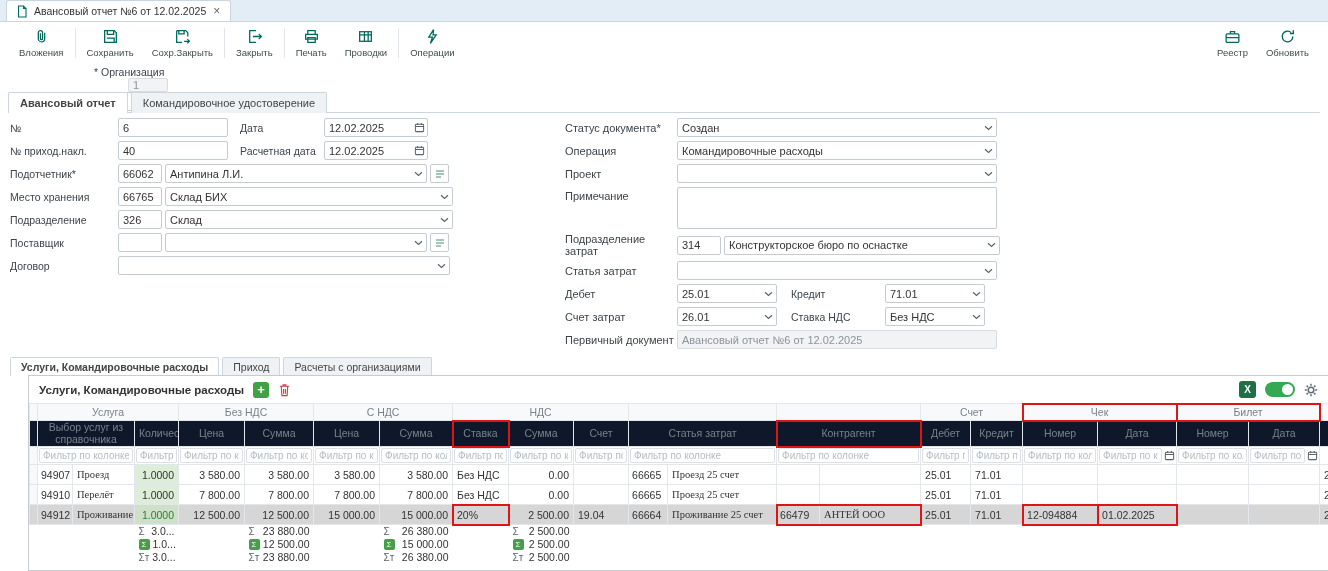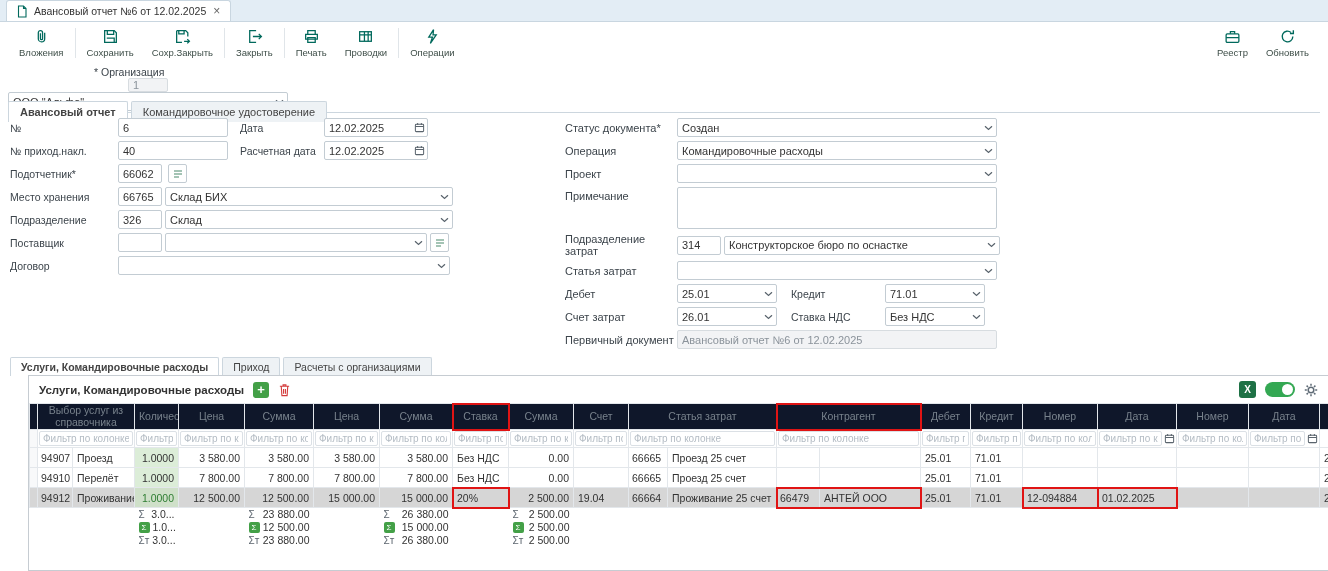--- a/index.html
+++ b/index.html
@@ -37,21 +37,21 @@
   .dwrap { position:relative; display:inline-flex; align-items:center; flex:none; }
   .dwrap input { width:104px; height:19px; border:1px solid #c3ccd3; border-radius:2px; padding:0 18px 0 4px; font-size:11px; font-family:inherit; color:#333; }
   .dwrap .cal { position:absolute; right:3px; display:flex; }
   .refbtn { width:19px; height:19px; border:1px solid #c3ccd3; border-radius:2px; background:#fff; display:inline-flex; align-items:center; justify-content:center; margin-left:3px; flex:none; }
   .note-ta { width:320px; height:42px; border:1px solid #c3ccd3; border-radius:2px; resize:none; font-family:inherit; font-size:11px; padding:2px 4px; }
   .w40{width:40px}.w44{width:44px}.w100{width:100px}.w105{width:105px}.w110{width:110px}
   .w262{width:262px}.w276{width:276px}.w280{width:280px}.w288{width:288px}.w320{width:320px}.w332{width:332px}
 
   
   .maintabs { position:absolute; top:90px; left:8px; right:8px; height:23px; border-bottom:1px solid #ccd6de; display:flex; align-items:flex-end; }
-  .mtab { display:inline-flex; align-items:center; height:21px; padding:0 11px; border:1px solid #ccd6de; border-bottom:none; border-radius:2px 2px 0 0; background:#eef2f5; color:#444; margin-right:3px; font-size:11px; position:relative; top:10px; }
+  .mtab { display:inline-flex; align-items:center; height:21px; padding:0 11px; border:1px solid #ccd6de; border-bottom:none; border-radius:2px 2px 0 0; background:#eef2f5; color:#444; margin-right:3px; font-size:11px; position:relative; top:1px; }
   .mtab.active { background:#fff; font-weight:bold; }
 
   
   .form-area { position:absolute; top:118px; left:0; right:0; height:236px; }
   .fcol-left  { position:absolute; left:10px;  top:0; width:460px; }
   .fcol-right { position:absolute; left:565px; top:0; width:450px; }
   .frow { display:flex; align-items:center; margin-bottom:4px; min-height:19px; }
   .frow.top { align-items:flex-start; }
 
   
@@ -78,21 +78,21 @@
   .gut { background:#f8f9fa; padding:0; }
   .filter td { padding:1px; height:18px; }
   .flt { width:100%; height:15px; border:1px solid #dbe0e5; border-radius:2px; font-size:10px; padding:0 3px; font-family:inherit; color:#555; min-width:0; }
   .flt::placeholder { color:#b4bcc4; }
   .fd { display:flex; align-items:center; gap:2px; }
   .drow td { height:20px; color:#333; }
   .qtyc { background:#dcedd8; color:#2e7d32; text-align:right; }
   .sp { display:flex; align-items:center; height:100%; }
   td.spc { padding:0; }
   .sp .cd { flex:none; padding:0 3px; overflow:hidden; }
-  .sp .nm { flex:1; border-left:1px solid #e3e7eb; padding:0 4px; height:100%; display:flex; align-items:center; overflow:hidden; white-space:nowrap; }
+  .sp .nm { flex:1; border-left:1px solid #e3e7eb; padding:0 4px; height:100%; display:flex; align-items:center; overflow:hidden; white-space:nowrap;font-family:Liberation Serif, serif; }
   .cd34{width:34px}.cd38{width:38px}.cd42{width:42px}
   tr.sel td { background:#d6d6d6; }
   tr.sel td.qtyc { background:#cfe0c9; color:#2e7d32; }
   .cutc { padding:0 1px; }
   .annot { outline:2px solid #e01414; outline-offset:-1px; }
   .tfootrow td { border:none; background:#fff; height:13px; font-size:10.5px; padding:0 4px; }
   .tfootrow.first td { border-top:1px solid #c9cfd5; }
   .tcl { display:flex; justify-content:space-between; align-items:center; gap:3px; }
   .sig { color:#5a646d; font-size:10px; flex:none; }
   .sigbox { background:#43a047; color:#fff; width:11px; height:11px; border-radius:2px; display:inline-flex; align-items:center; justify-content:center; font-size:8px; flex:none; }
@@ -249,20 +249,28 @@
               <rect x="1.5" y="2.5" width="9" height="8" rx="1"></rect>
               <path d="M1.5 5h9M4 1v2.2M8 1v2.2"></path>
             </svg>
           </span>
       </span>
     </div>
     <div class="frow">
       <span class="flabel">Подотчетник*</span>
       <input class="inp w44" value="66062" style="">
       <span style="width:3px"></span>
+      <span class="combo w262">
+        <span class="cval">Антипина Л.И.</span>
+        <span class="chev">
+            <svg width="9" height="5" viewBox="0 0 9 5" fill="none" stroke="#5a646d" stroke-width="1.2">
+              <path d="M1 .8 4.5 4 8 .8"></path>
+            </svg>
+          </span>
+      </span>
       <span class="refbtn">
           <svg width="12" height="12" viewBox="0 0 12 12" fill="none" stroke="#4a8a6d" stroke-width="1.2">
             <path d="M2 3h8M2 6h8M2 9h5"></path>
           </svg>
         </span>
     </div>
     <div class="frow">
       <span class="flabel">Место хранения</span>
       <input class="inp w44" value="66765" style="">
       <span style="width:3px"></span>
@@ -471,20 +479,33 @@
         <col style="width:144px">
       <col style="width:50px">
         <col style="width:52px">
       <col style="width:75px">
         <col style="width:79px">
         <col style="width:72px">
         <col style="width:71px">
       <col style="width:10px">
     </colgroup>
     <thead>
+      <tr class="hgroup">
+        <th class="gut"></th>
+        <th colspan="2">Услуга</th>
+        <th colspan="2">Без НДС</th>
+        <th colspan="2">С НДС</th>
+        <th colspan="3">НДС</th>
+        <th></th>
+        <th></th>
+        <th colspan="2">Счет</th>
+        <th colspan="2" class="annot">Чек</th>
+        <th colspan="2" class="annot">Билет</th>
+        <th class="cutc"></th>
+      </tr>
       <tr class="hsub">
         <th class="gut"></th>
         <th>Выбор услуг из справочника</th>
         <th>Количест...</th>
         <th>Цена</th>
         <th>Сумма</th>
         <th>Цена</th>
         <th>Сумма</th>
         <th class="annot">Ставка</th>
         <th>Сумма</th>

